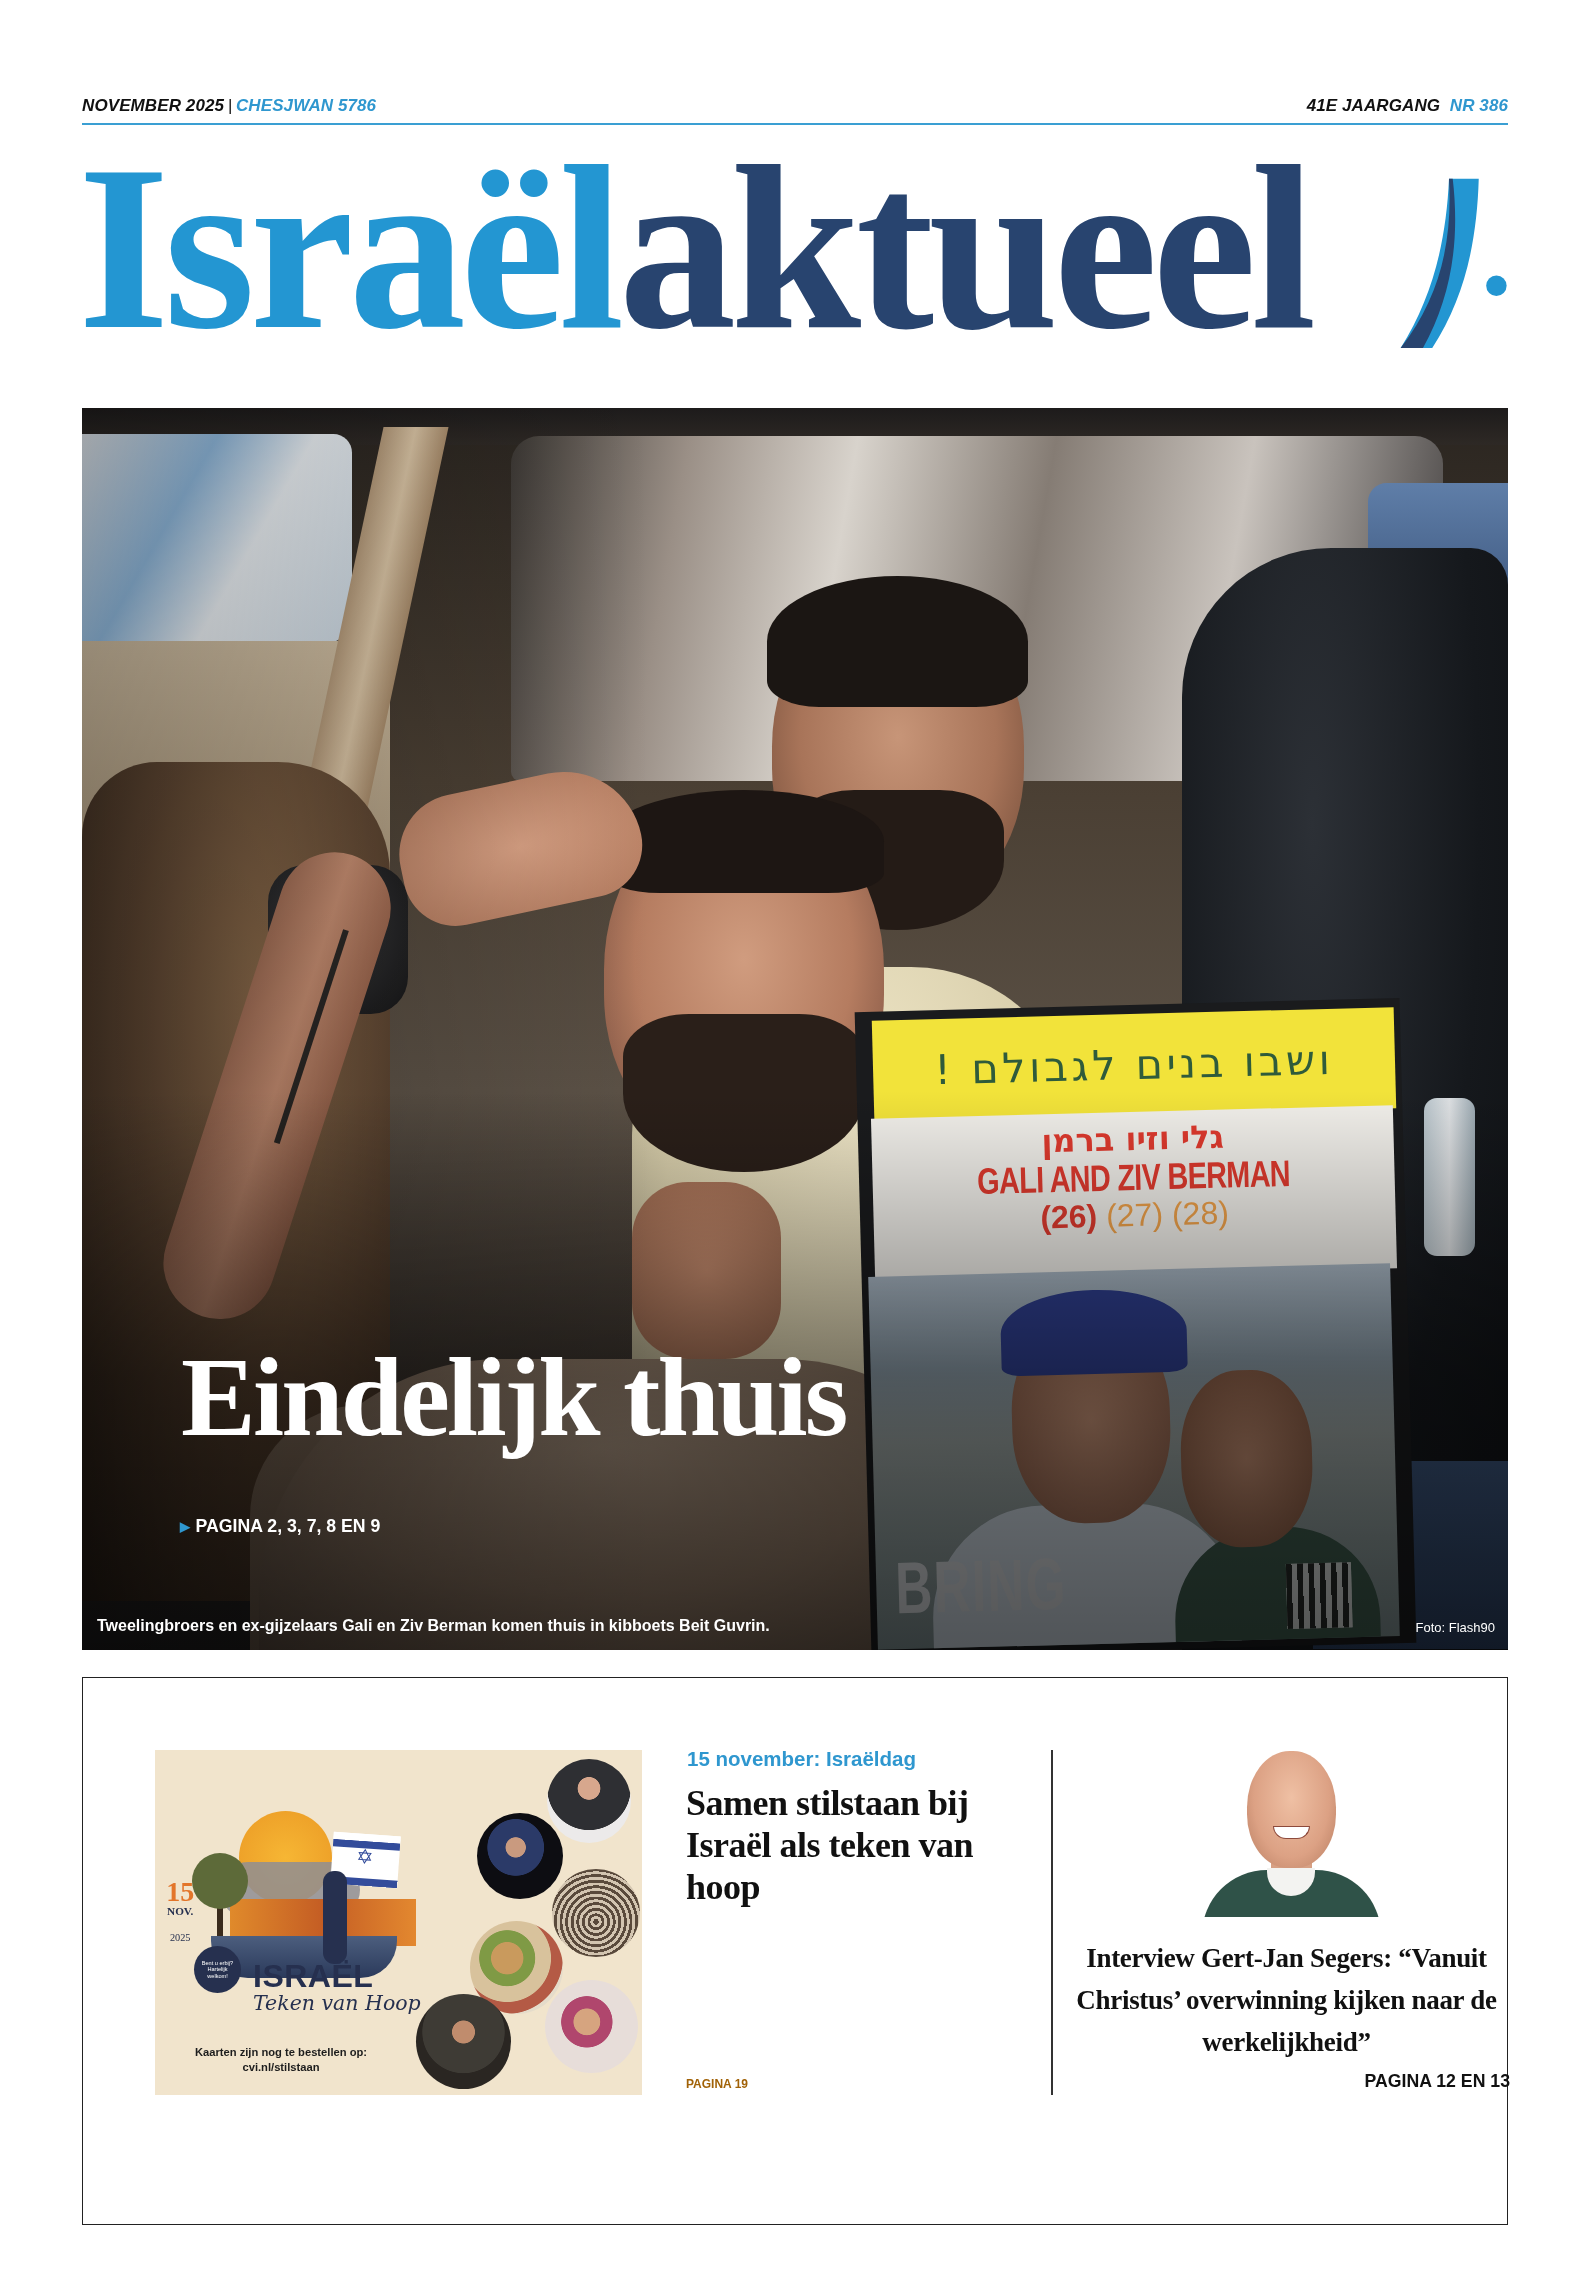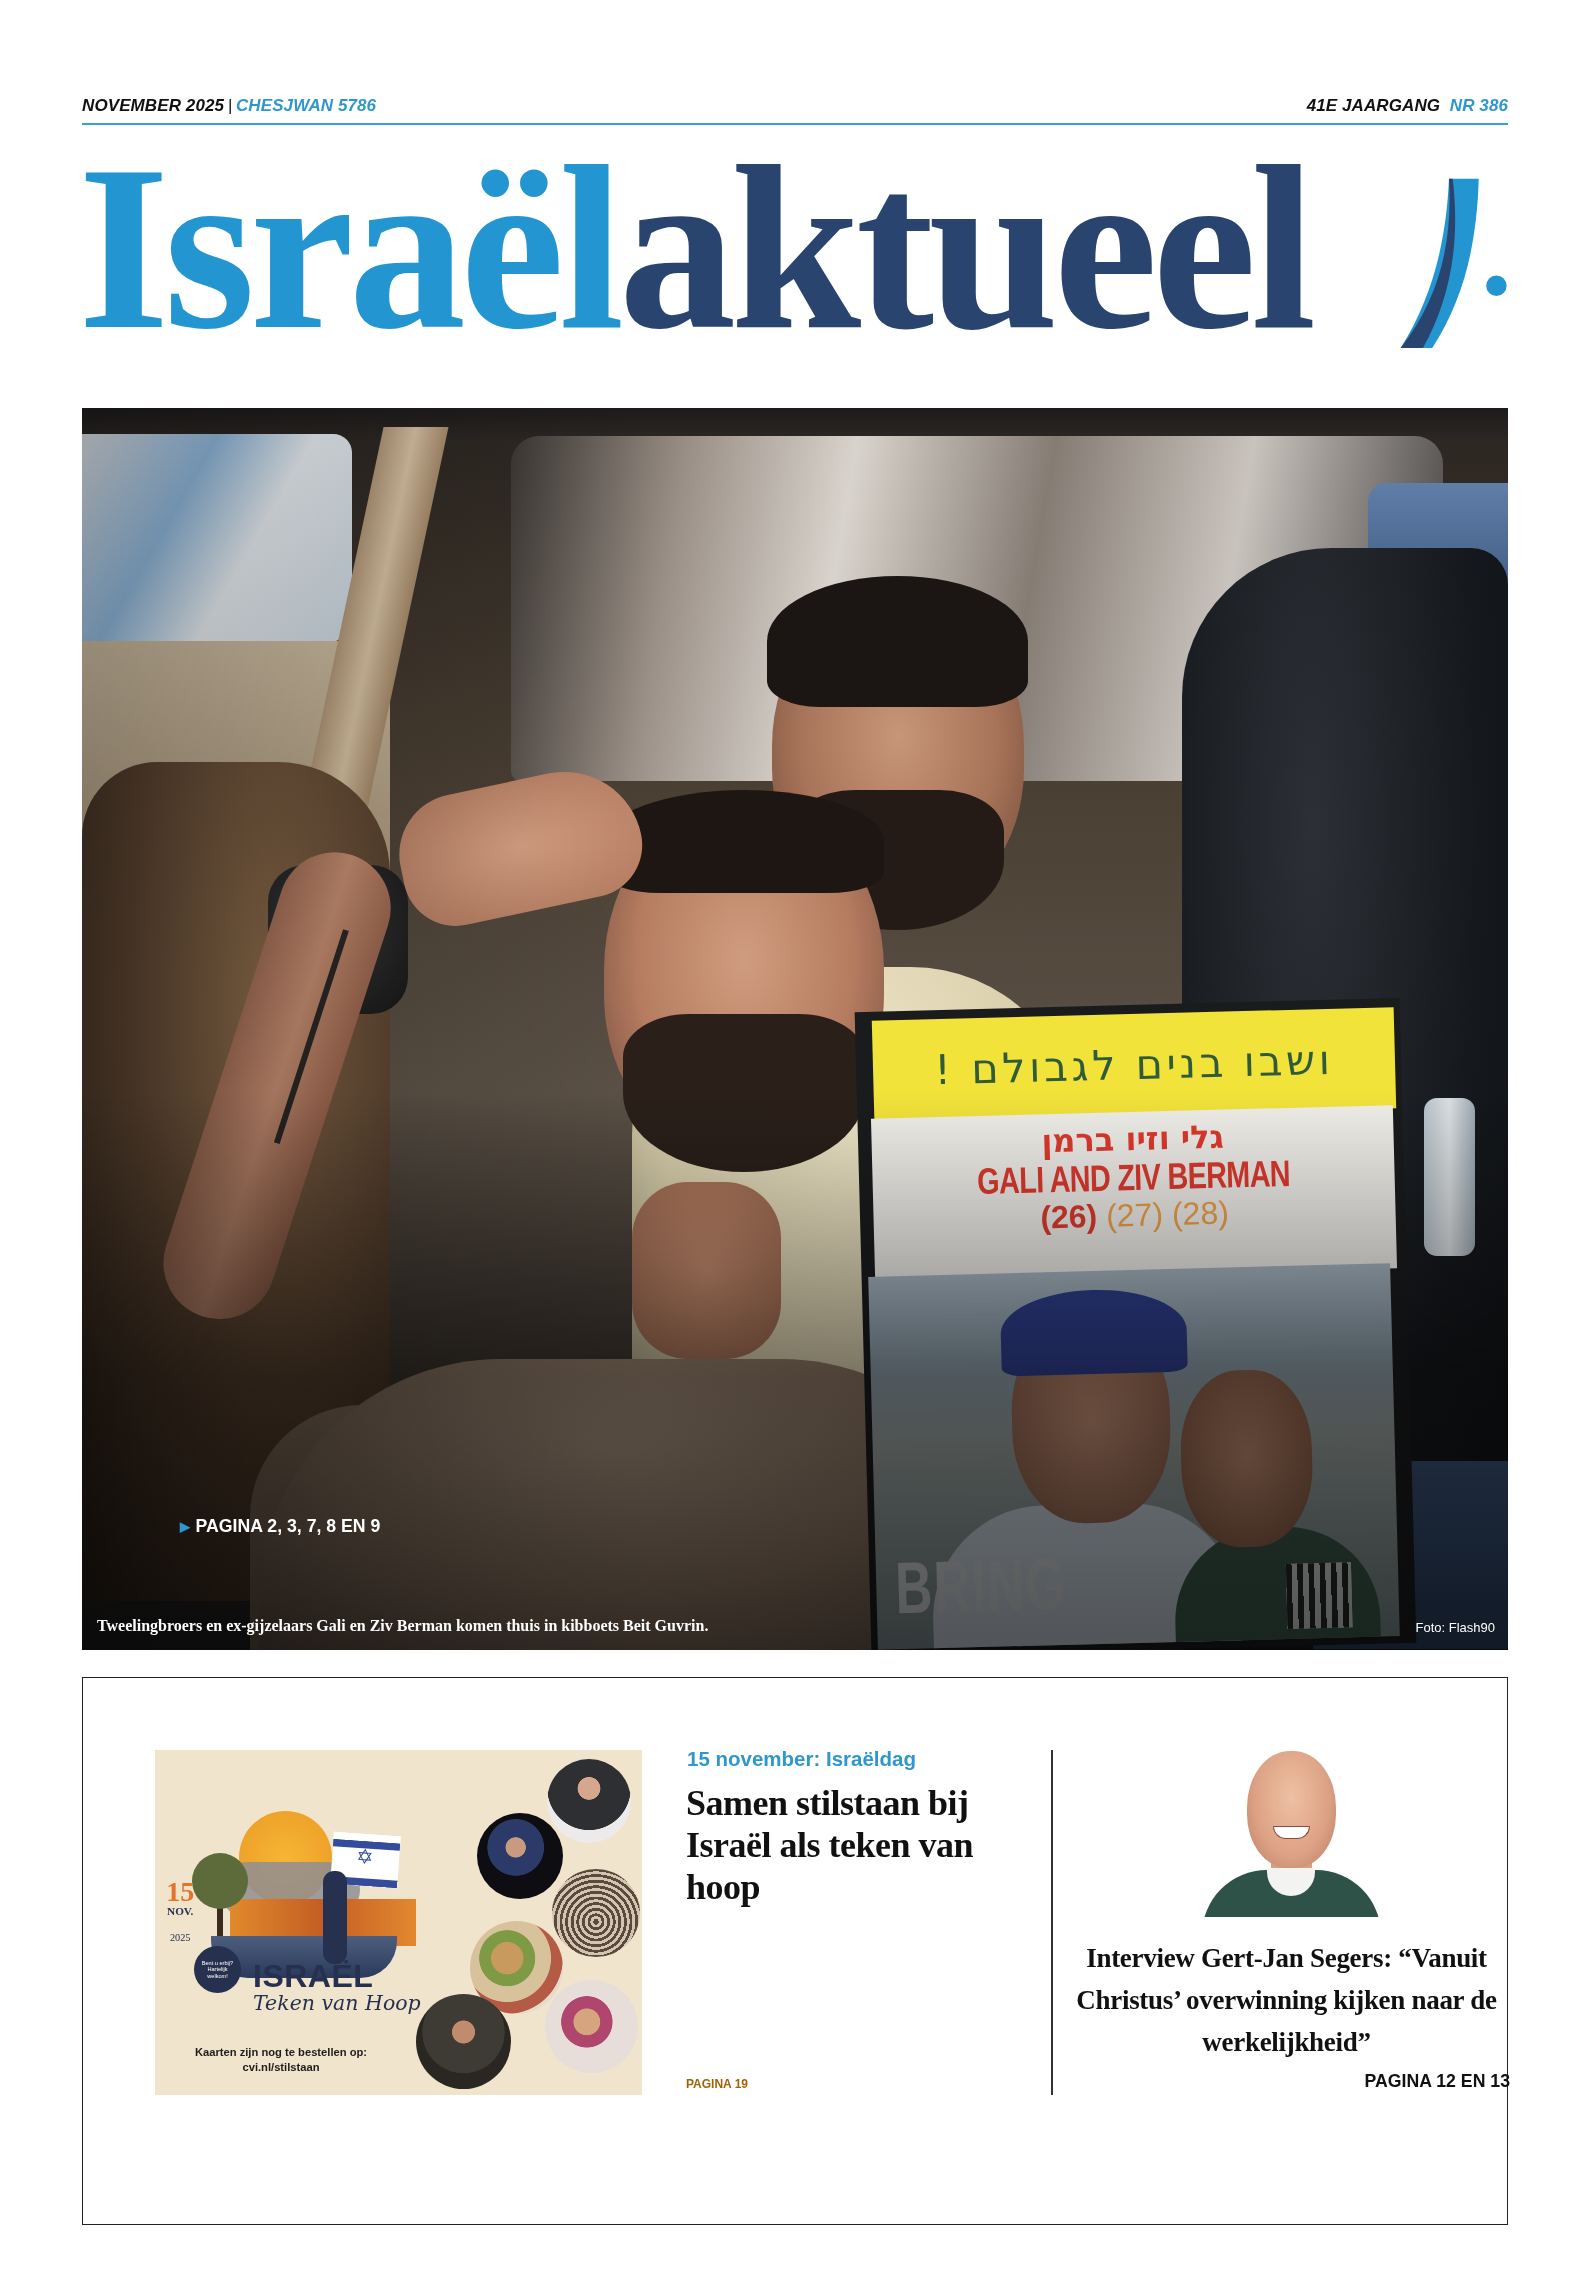--- a/index.html
+++ b/index.html
@@ -106,21 +106,21 @@
   .cover-headline {
     left: 99px; top: 929px; font-family: "Liberation Serif", serif; font-weight: bold;
     font-size: 112px; line-height: 121px; color: #ffffff; white-space: nowrap; letter-spacing: -2.8px;
   }
   .cover-pages {
     left: 98px; top: 1108px; font-family: "Liberation Sans", sans-serif; font-weight: bold;
     font-size: 17.7px; line-height: 20.5px; color: #ffffff; white-space: nowrap;
   }
   .cover-pages .tri { color: #2f97cf; font-size: 13px; margin-right: 5.6px; vertical-align: 0.9px; }
   .cover-caption {
-    left: 15px; top: 1208px; font-family: Liberation Serif, serif; font-weight: bold;
+    left: 15px; top: 1208px; font-family: Liberation Sans, sans-serif; font-weight: bold;
     font-size: 16px; line-height: 20.5px; color: #ffffff; white-space: nowrap;
   }
   .cover-credit {
     right: 13px; top: 1211px; font-family: "Liberation Sans", sans-serif; font-size: 13px;
     line-height: 17px; color: #ffffff; white-space: nowrap;
   }
 
   
   .teaser-box { left: 82px; top: 1677px; width: 1426px; height: 548px; border: 1.9px solid #222; box-sizing: border-box; }
 
@@ -233,20 +233,21 @@
     <div class="sp-body2"></div>
     <div class="sp-face1"></div>
     <div class="sp-cap"></div>
     <div class="sp-face2"></div>
     <div class="sp-bring">BRING</div>
     <div class="sp-qr"></div>
   </div>
 
   <div class="ph photo-shade"></div>
 
+  <div class="ph cover-headline">Eindelijk thuis</div>
   <div class="ph cover-pages">
     <span class="tri">▶</span><span>PAGINA 2, 3, 7, 8 EN 9</span>
   </div>
   <div class="ph cover-caption">Tweelingbroers en ex-gijzelaars Gali en Ziv Berman komen thuis in kibboets Beit Guvrin.</div>
   <div class="ph cover-credit">Foto: Flash90</div>
 </div>
 
 <div class="abs teaser-box"></div>
 
 <div class="abs ad">

